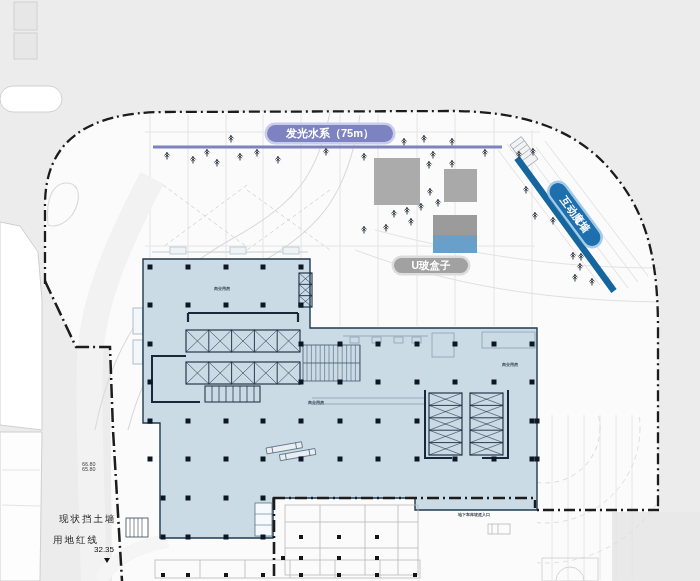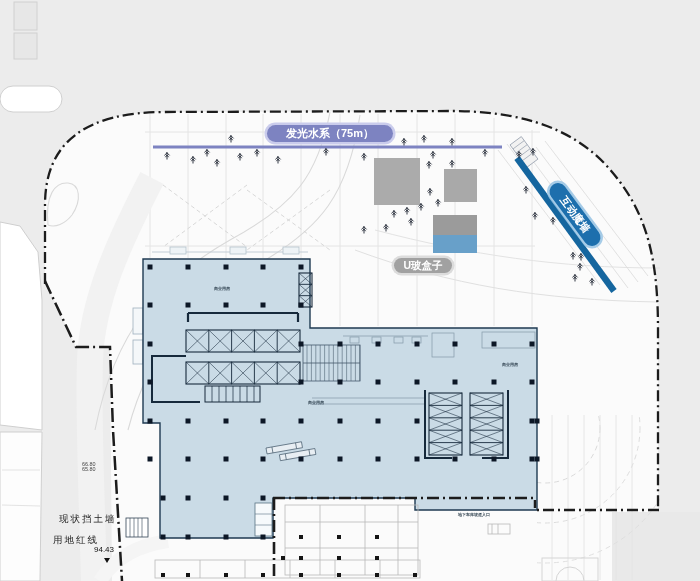--- a/index.html
+++ b/index.html
@@ -3,21 +3,21 @@
 <meta charset="utf-8">
 <style>
   html,body{margin:0;padding:0;background:#ececec;}
   .stage{position:relative;width:700px;height:581px;overflow:hidden;
          font-family:"Liberation Sans","DejaVu Sans",sans-serif;background:#ececec;}
   .stage svg{position:absolute;left:0;top:0;}
   .pill{position:absolute;display:flex;align-items:center;justify-content:center;
         color:#fff;font-weight:bold;border-radius:10px;white-space:nowrap;z-index:5;}
   .pill-water{left:267px;top:125px;width:126px;height:17px;font-size:11px;
         box-shadow:0 0 0 2.5px #caccec;}
-  .pill-ubox{left:394px;top:258px;width:58px;height:15px;font-size:10.5px;border-radius:8px;
+  .pill-ubox{left:394px;top:258px;width:74px;height:15px;font-size:10.5px;border-radius:8px;
         box-shadow:0 0 0 2.5px #dcdcdc;}
   .pill-wall{left:538px;top:206px;width:74px;height:17px;font-size:10.5px;
         transform:rotate(53.5deg);box-shadow:0 0 0 2.5px rgba(150,195,228,.85);}
   .side-label{position:absolute;color:#222;font-size:9.5px;letter-spacing:2px;z-index:4;}
   .lbl-retain{left:59px;top:489px;margin-top:24px;}
   .lbl-redline{left:53px;top:534px;text-align:center;}
   .elev-big{position:absolute;left:94px;top:545px;font-size:8px;color:#111;z-index:4;}
   .elev-small{position:absolute;left:82px;top:462px;font-size:8px;line-height:7px;color:#444;
         transform:scale(.68);transform-origin:left top;z-index:4;}
   .note{position:absolute;font-size:8px;color:#2c3e4c;transform:scale(.5);
@@ -511,21 +511,21 @@
 
   <polygon points="104,558 110,558 107,563" fill="#111"></polygon>
 </svg>
 
 <div class="pill pill-water" style="background: rgb(125, 131, 193);">发光水系（75m）</div>
 <div class="pill pill-ubox" style="background: rgb(161, 161, 161);">U玻盒子</div>
 <div class="pill pill-wall" style="background: rgb(29, 111, 173);">互动魔墙</div>
 
 <div class="side-label lbl-retain">现状挡土墙</div>
 <div class="side-label lbl-redline">用地红线</div>
-<div class="elev-big">94.43</div>
+<div class="elev-big">32.35</div>
 <div class="elev-small">
   <div>66.80</div>
   <div>65.80</div>
 </div>
 <div id="notes-layer">
       <div class="note" style="left: 214px; top: 286px;">商业用房</div>
       <div class="note" style="left: 308px; top: 400px;">商业用房</div>
       <div class="note" style="left: 502px; top: 362px;">商业用房</div>
       <div class="note" style="left: 458px; top: 512px;">地下车库坡道入口</div>
     </div>

